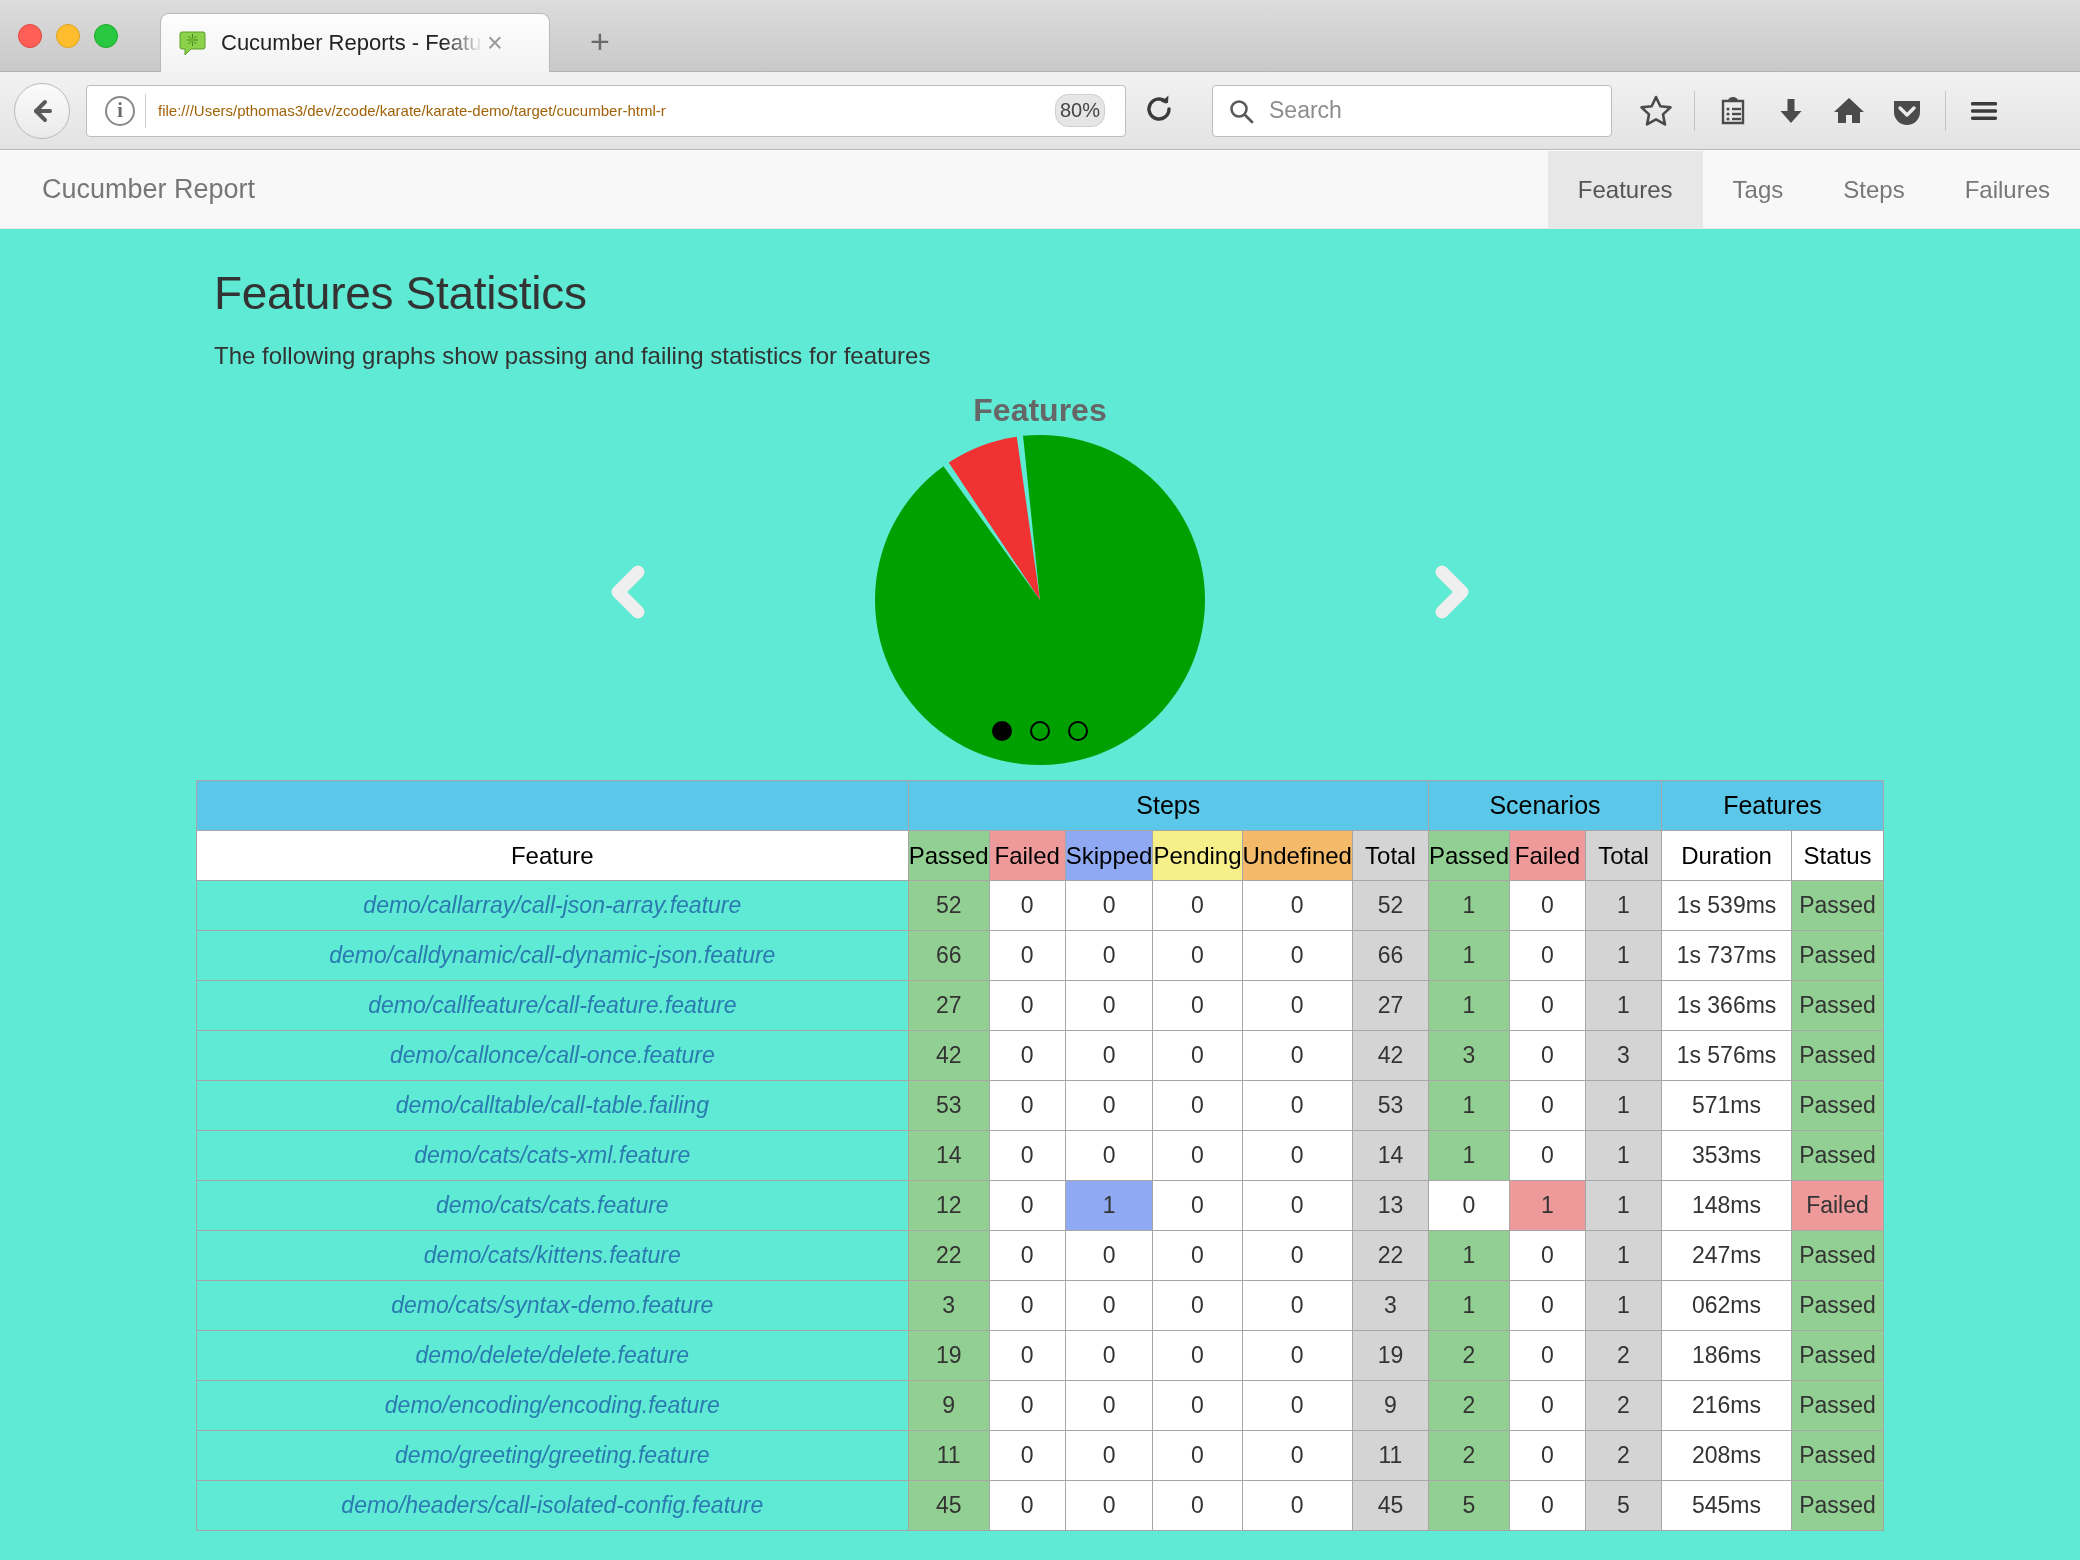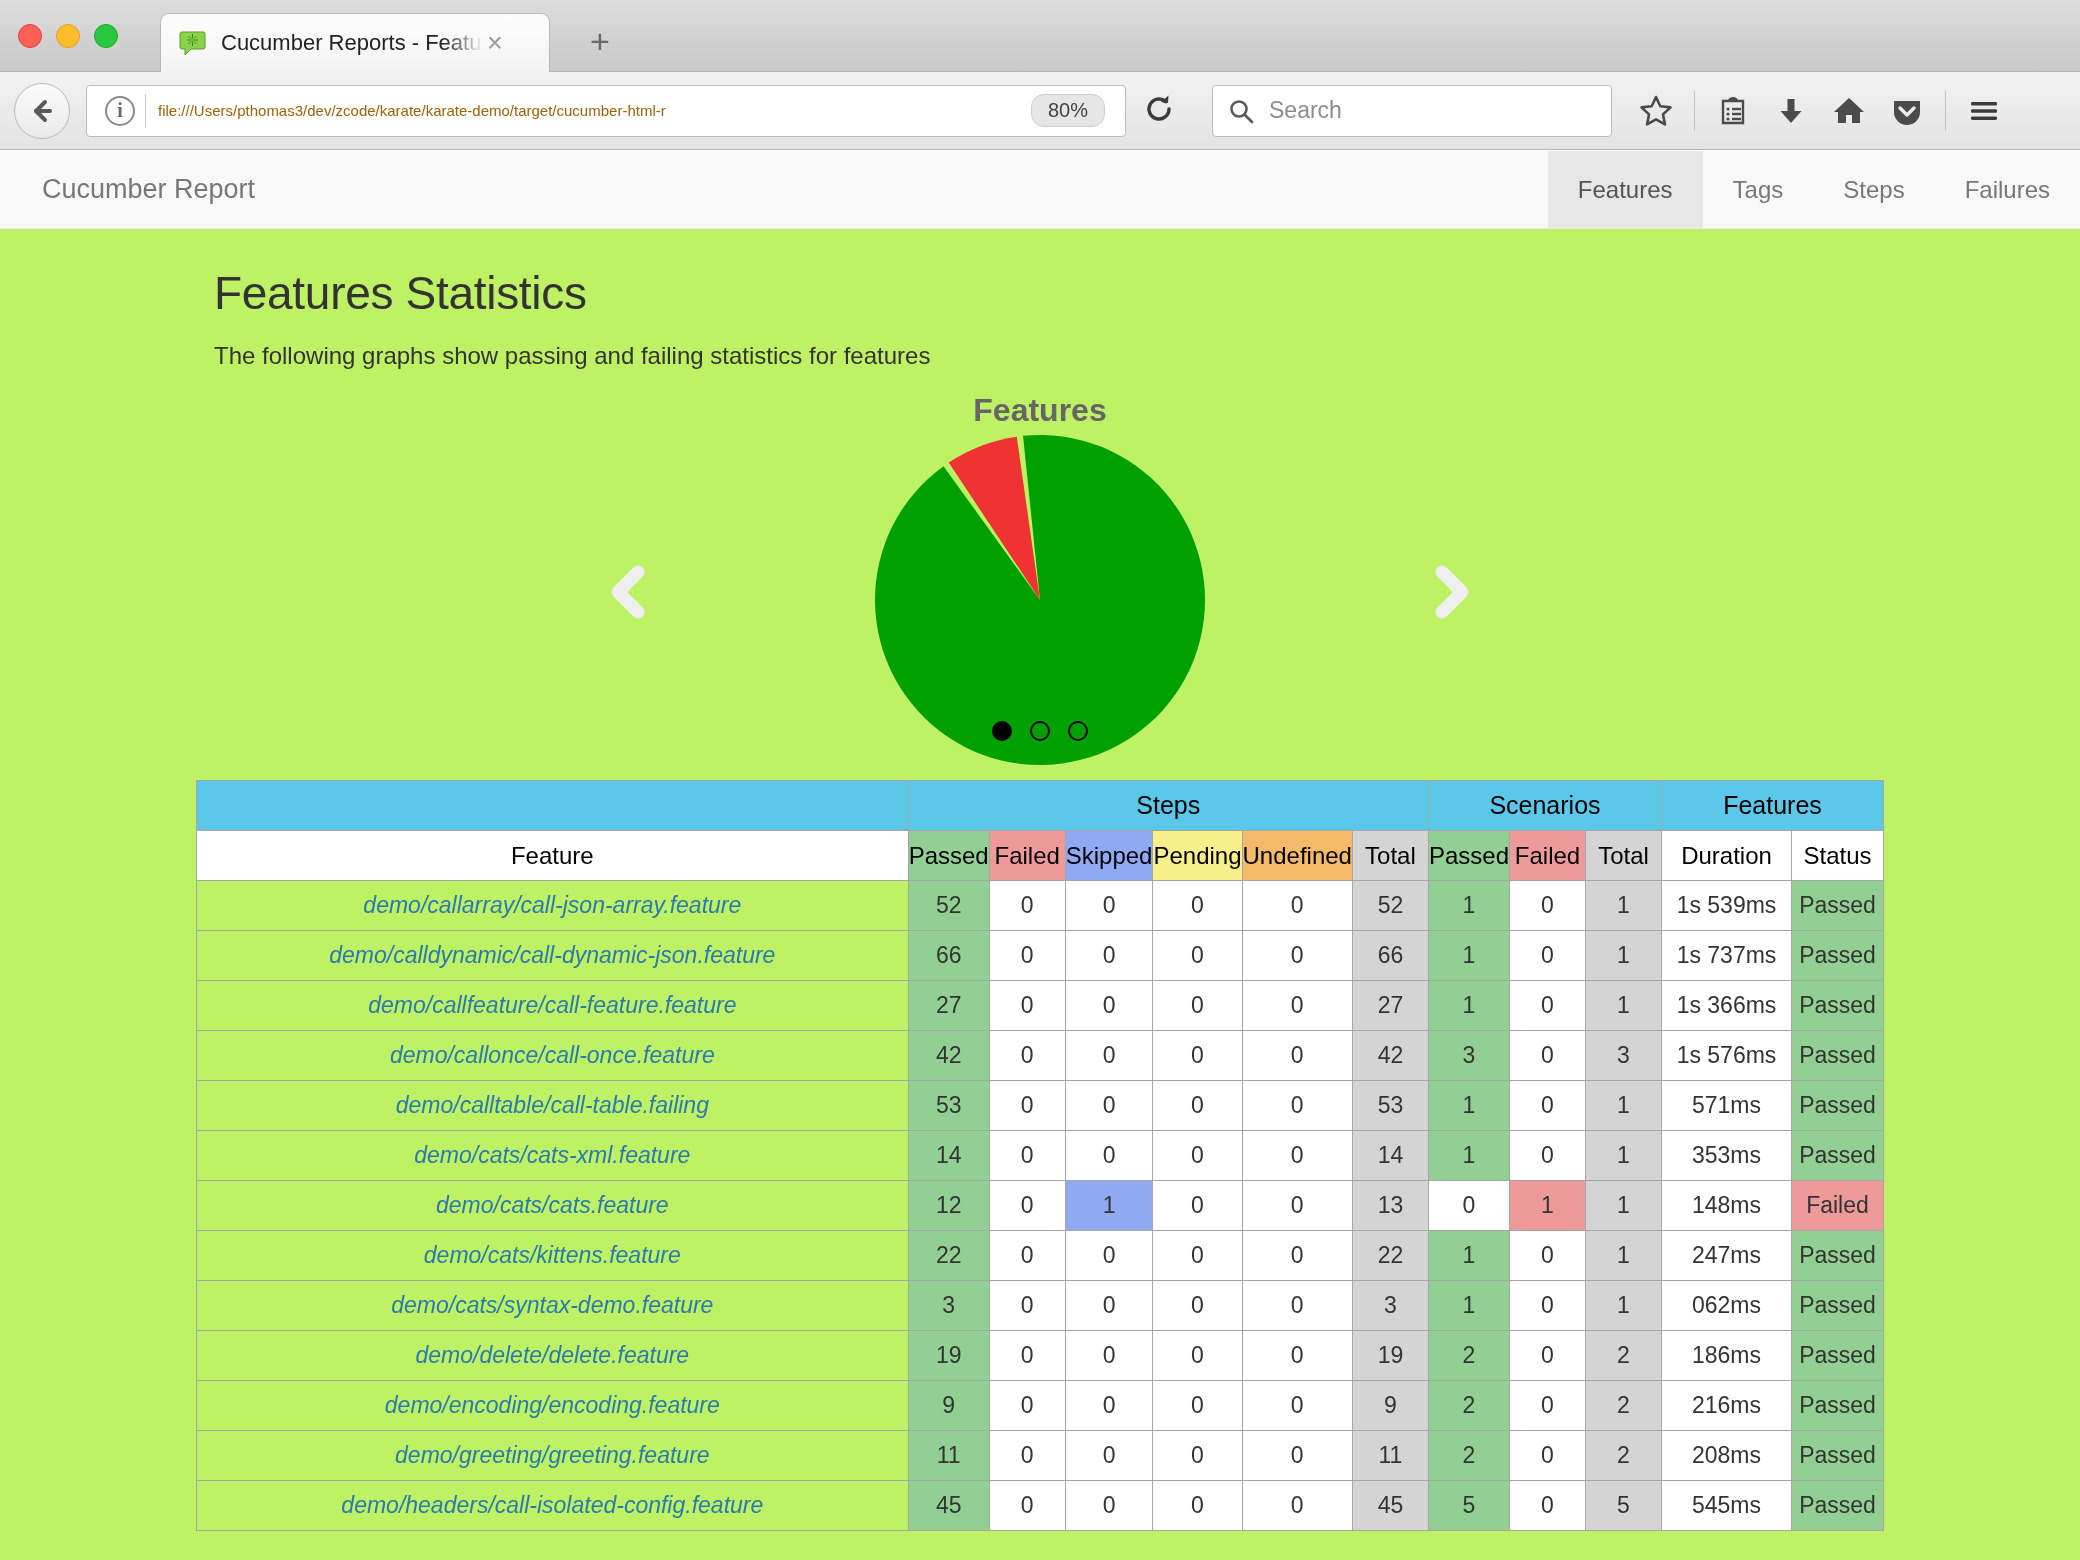--- a/index.html
+++ b/index.html
@@ -78,35 +78,35 @@
   .url-sep { width: 1px; height: 34px; background: #cfcfcf; margin-right: 12px; }
   .url-text {
     font-size: 15px; color: #a16207; white-space: nowrap; overflow: hidden;
     flex: 1 1 auto;
     -webkit-mask-image: linear-gradient(to right, #000 92%, transparent 100%);
     mask-image: linear-gradient(to right, #000 92%, transparent 100%);
   }
   .zoom-pill {
     font-size: 20px; color: #444; background: #e6e6e6;
     border: 1px solid #cfcfcf; border-radius: 13px;
-    padding: 4px 16px; margin: 0 12px; flex: 0 0 auto; cursor: pointer;
+    padding: 4px 4px; margin: 0 12px; flex: 0 0 auto; cursor: pointer;
   }
   .reload { flex: 0 0 auto; margin-right: 8px; cursor: pointer; padding: 0 10px; }
   .searchbar {
     width: 400px; height: 52px; margin-left: 12px;
     background: #ffffff; border: 1px solid #bdbdbd; border-radius: 4px;
     display: flex; align-items: center; padding: 0 14px; flex: 0 0 auto;
   }
   .search-ph { font-size: 23px; color: #8d8d8d; margin-left: 14px; }
   .toolicons { display: flex; align-items: center; gap: 2px; margin-left: 10px; flex: 0 0 auto; }
   .toolicon { width: 56px; height: 56px; display: flex; align-items: center; justify-content: center; cursor: pointer; }
   .tool-sep { width: 1px; height: 40px; background: #c4c4c4; margin: 0 8px; }
 
   
-  .page { position: absolute; top: 151px; left: 0; width: 2080px; height: 1409px; background: #bef264; overflow: hidden; }
+  .page { position: absolute; top: 151px; left: 0; width: 2080px; height: 1409px; background: #5eead4; overflow: hidden; }
 
   .cnavbar {
     height: 78px; background: #f8f8f8;
     border-bottom: 1px solid #e7e7e7;
     display: flex; align-items: stretch; justify-content: space-between;
   }
   .brand {
     display: flex; align-items: center; padding-left: 42px;
     font-size: 27px; color: #777777;
   }

